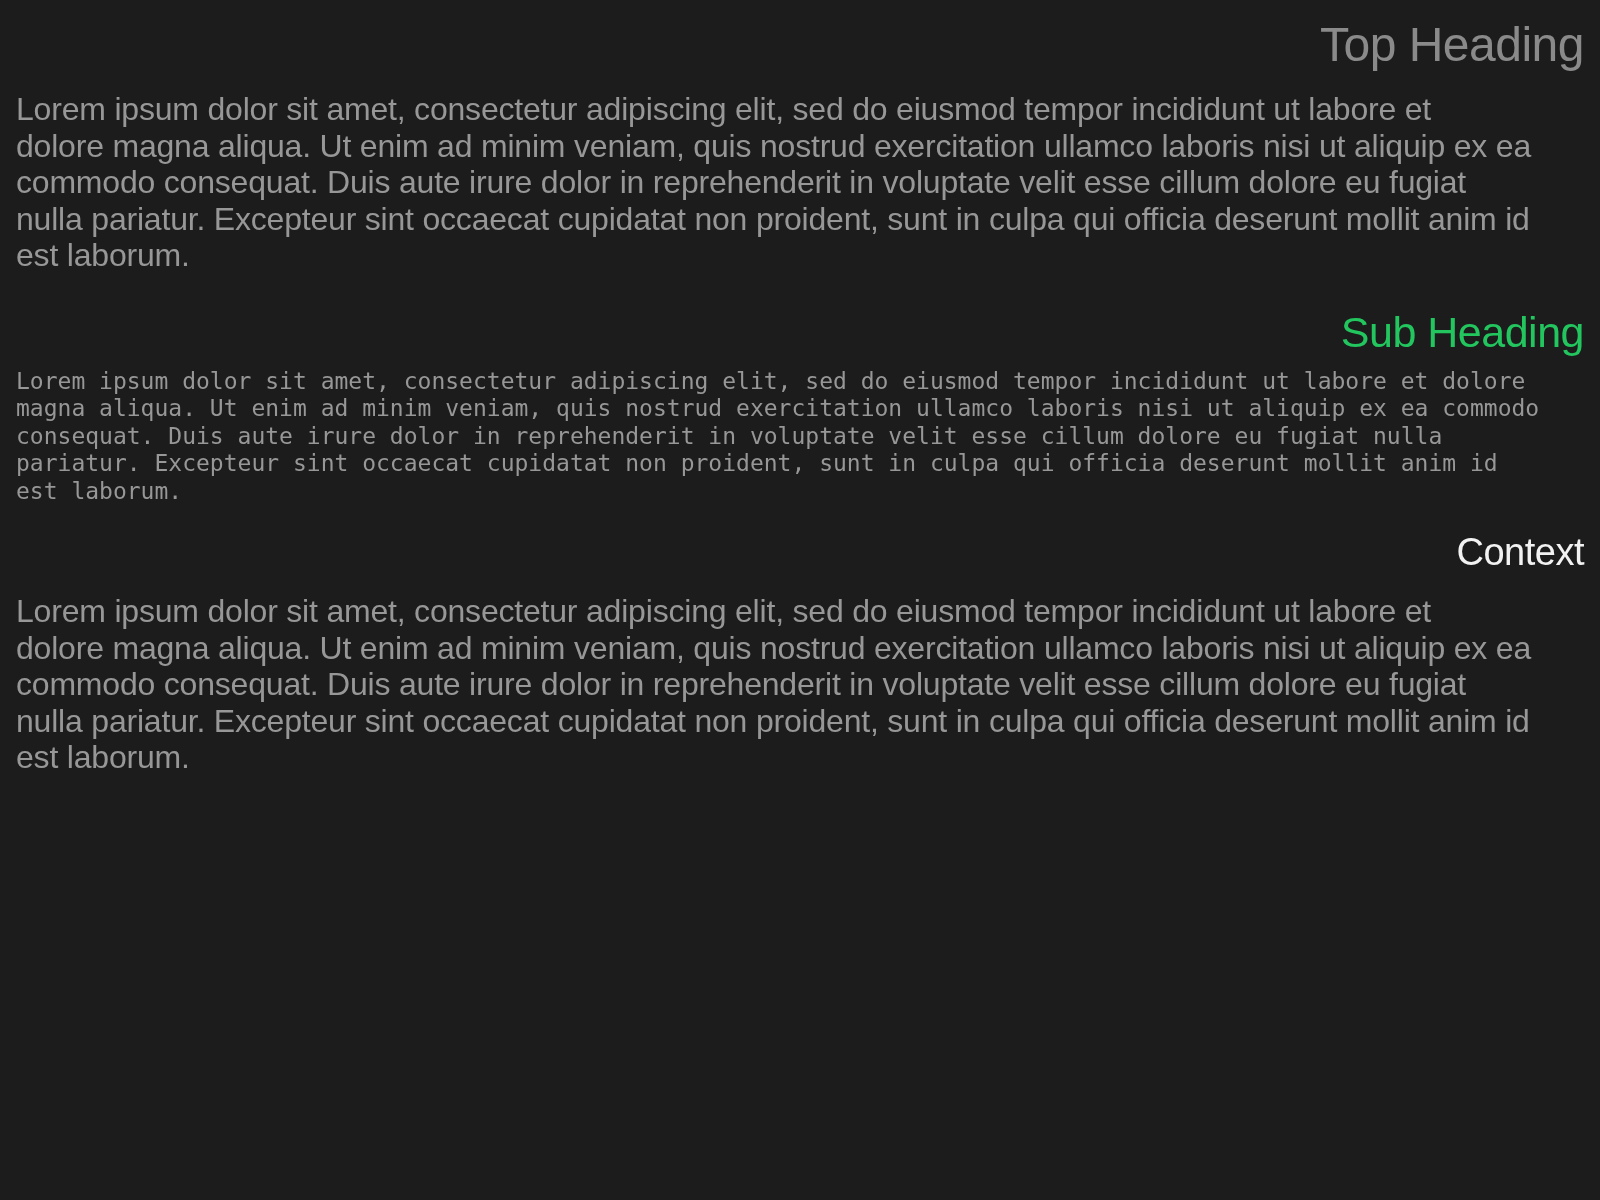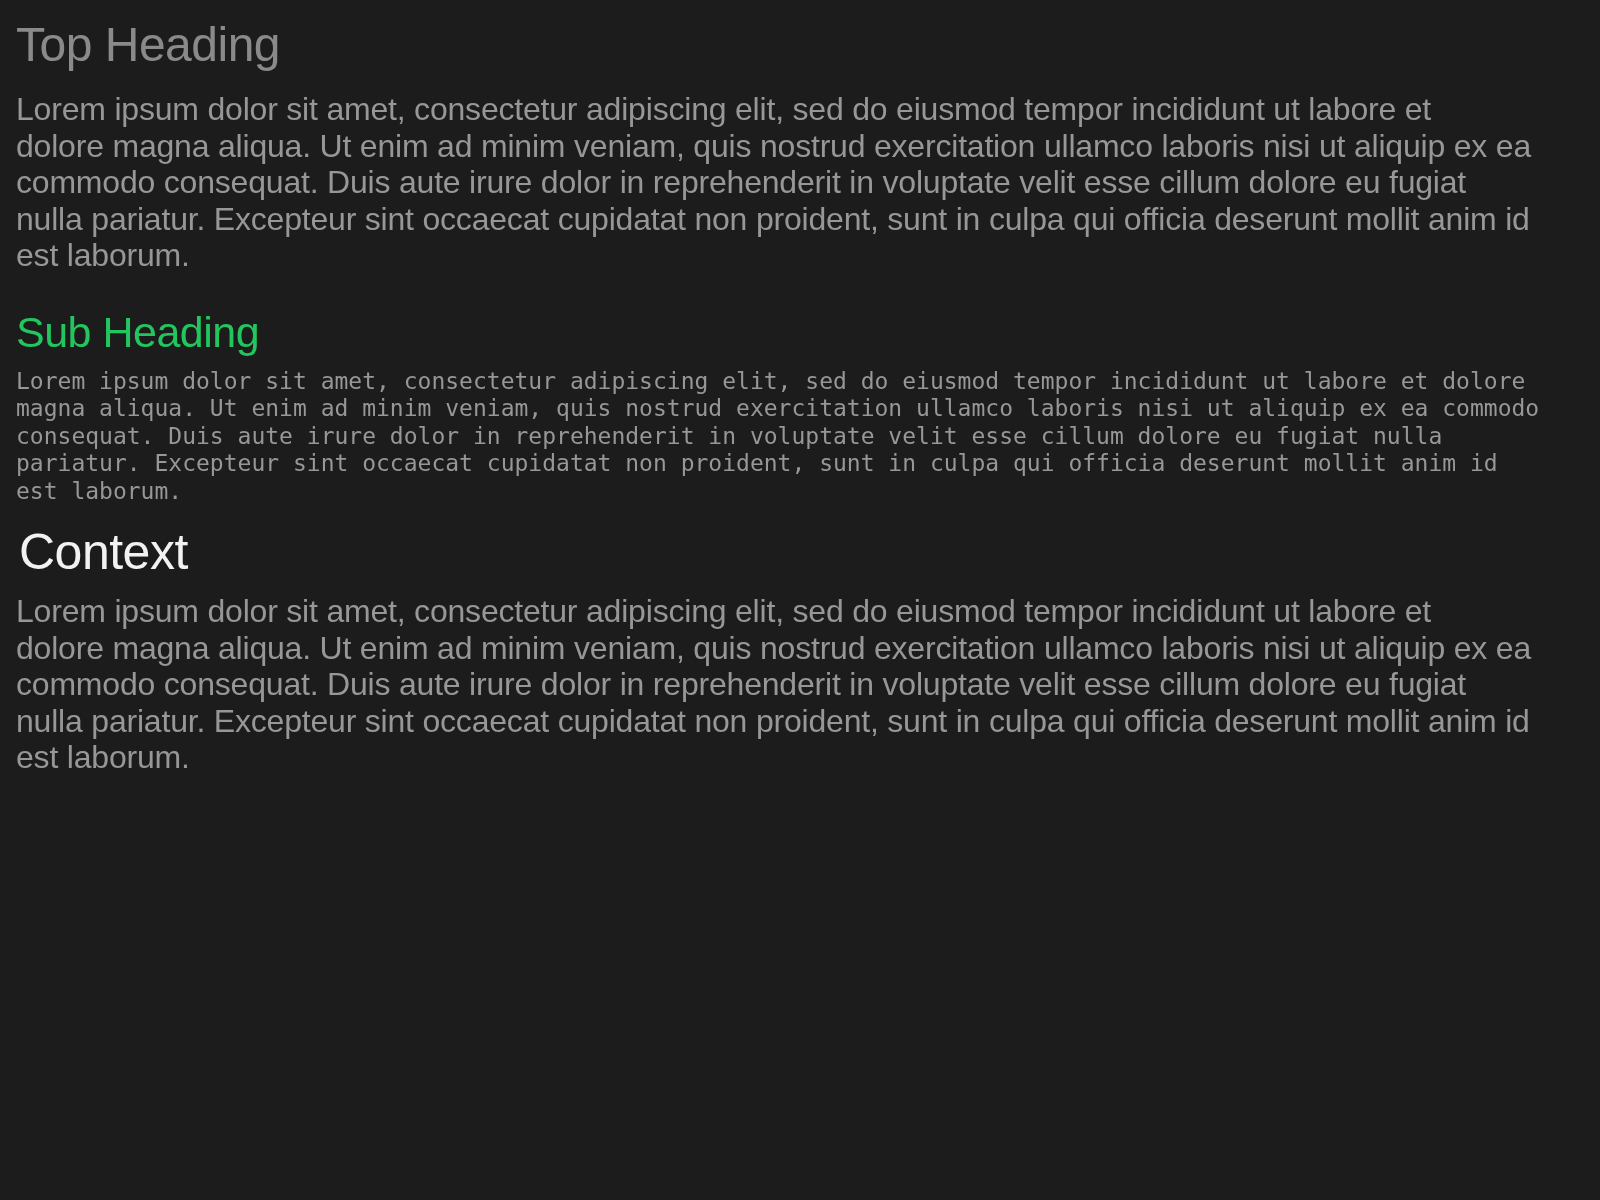--- a/index.html
+++ b/index.html
@@ -14,35 +14,36 @@
     box-sizing: border-box;
     width: 1600px;
     height: 1200px;
     padding: 0 16px;
     background: #1c1c1c;
   }
   h1, h2, h3 {
     font-family: "Liberation Sans", "DejaVu Sans", sans-serif;
     font-weight: 400;
     letter-spacing: -0.5px;
+    text-align: right;
   }
   h1 {
     font-size: 48px;
     line-height: 56px;
     margin: 17px 0 18px 0;
     color: #8a8a8a;
   }
   h2 {
     font-size: 43px;
     line-height: 48px;
     margin: 34px 0 12px 0;
     color: #22c55e;
   }
   h3 {
-    font-size: 50px;
+    font-size: 38px;
     line-height: 44px;
     margin: 25px 0 19px 3px;
     color: #f2f2f2;
   }
   p.sans {
     font-family: "Liberation Sans", "DejaVu Sans", sans-serif;
     font-size: 32px;
     line-height: 36.6px;
     margin: 0;
     color: #979797;

